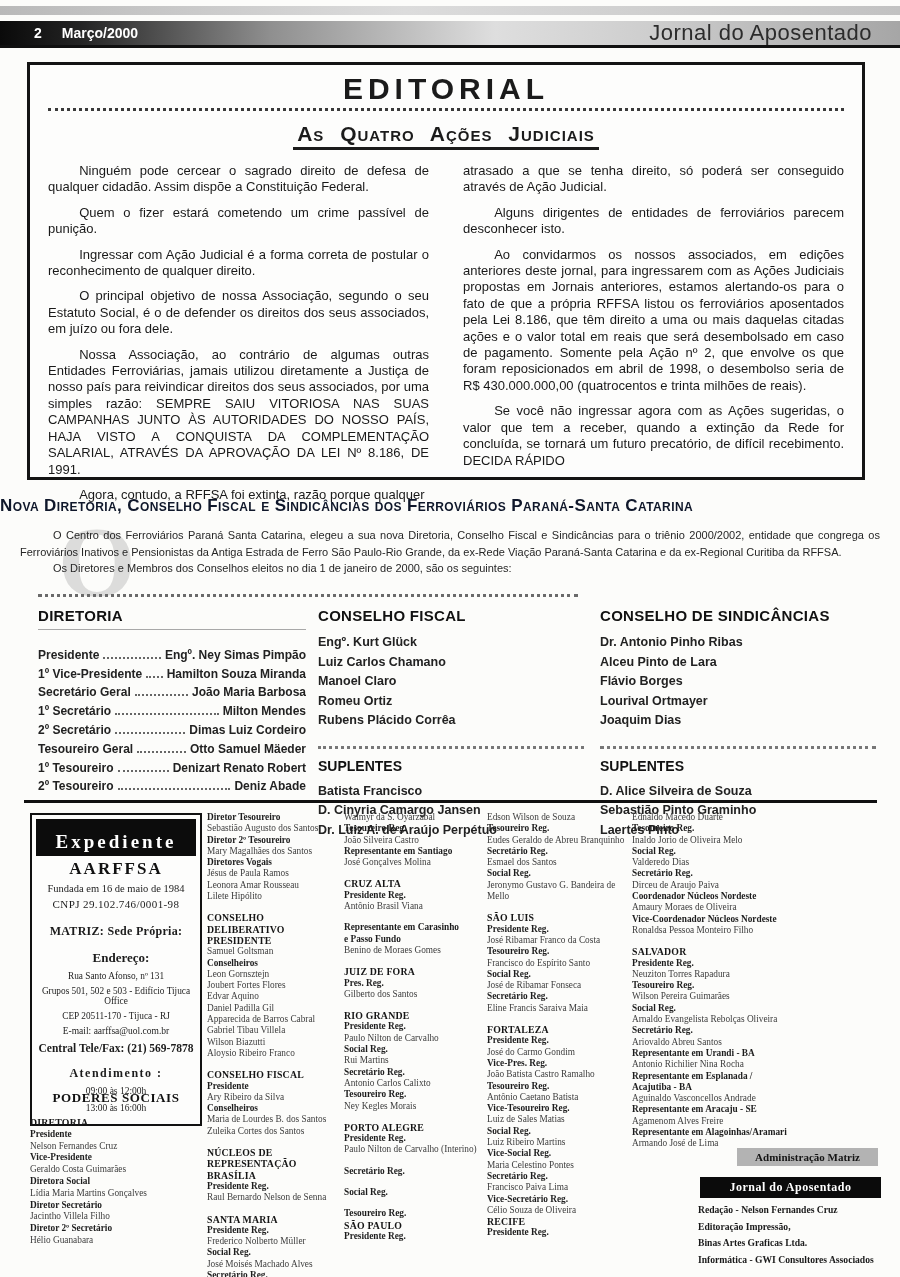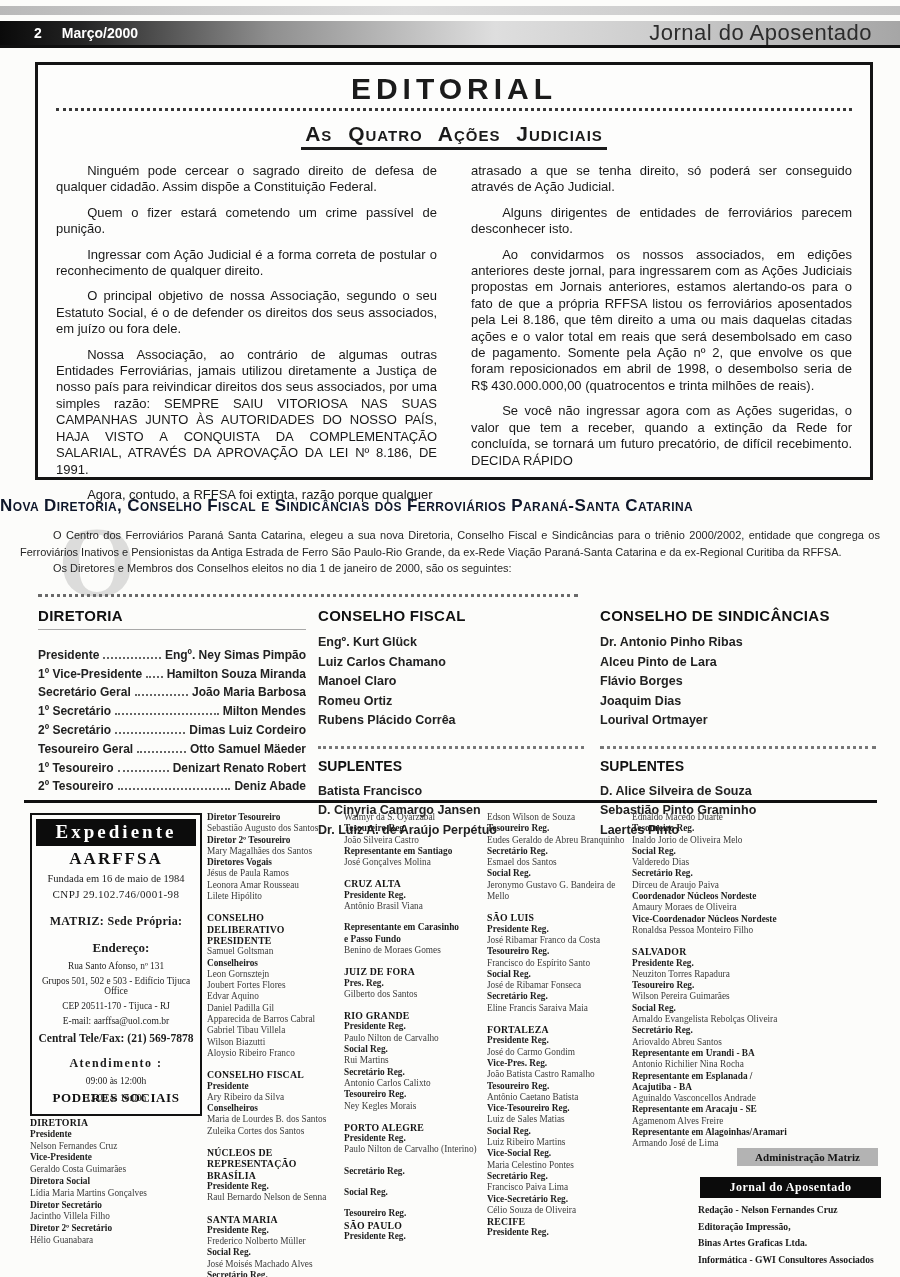--- a/index.html
+++ b/index.html
@@ -8,21 +8,21 @@
   
   .topstrip{position:absolute;left:0;top:6px;width:900px;height:9px;
             background:linear-gradient(to right,#b9b9b9,#dcdcdc 45%,#c2c2c2);}
   .hbar{position:absolute;left:0;top:21px;width:900px;height:27px;box-sizing:border-box;
         background:linear-gradient(to right,#0a0a0a 0%,#242424 9%,#8f8f8f 30%,#dedede 55%,#cecece 72%,#a6a6a6 100%);
         border-bottom:3px solid #101010;display:flex;align-items:center;}
   .page-num{margin-left:34px;color:#fff;font-weight:bold;font-size:14px;}
   .issue-date{margin-left:20px;color:#fff;font-weight:bold;font-size:14px;}
   .mast-title{margin-left:auto;margin-right:28px;color:#2c2c2c;font-size:22px;letter-spacing:.5px;}
   
-  .edbox{position:absolute;left:35px;top:62px;width:838px;height:418px;box-sizing:border-box;
+  .edbox{position:absolute;left:27px;top:62px;width:838px;height:418px;box-sizing:border-box;
          border:3px solid #141414;background:#fdfdfc;padding:8px 14px 6px;}
   .ed-title{text-align:center;font-size:30px;font-weight:bold;letter-spacing:5px;color:#1b1b1b;line-height:32px;}
   .ed-dots{height:0;border-bottom:3px dotted #3a3a3a;margin:3px 4px 11px;}
   .ed-subwrap{text-align:center;margin-bottom:13px;}
   .ed-sub{display:inline-block;font-weight:bold;font-size:21px;font-variant:small-caps;
           letter-spacing:1px;word-spacing:9px;border-bottom:3px solid #1b1b1b;padding:0 4px 1px;color:#1b1b1b;}
   .ed-cols{display:flex;gap:34px;padding:0 4px;}
   .ed-col{flex:1;font-size:13px;line-height:16.4px;text-align:justify;color:#191919;}
   .ed-col p{margin:0 0 9px;}
   .ed-col p.ind{text-indent:2.4em;}
@@ -55,21 +55,21 @@
   #mcol3{left:344px;width:140px;}
   #mcol4{left:487px;width:142px;}
   #mcol5{left:632px;width:248px;}
   .m-h{font-weight:bold;font-size:9.8px;line-height:11.3px;letter-spacing:.2px;color:#151515;}
   .m-r{font-weight:bold;font-size:9.3px;line-height:11.3px;color:#1d1d1d;}
   .m-n{font-size:9.3px;line-height:11.3px;color:#3d3d3d;}
   .m-sp{height:10px;}
   .expbox{position:absolute;left:30px;top:813px;width:172px;box-sizing:border-box;border:2px solid #111;
           background:#fdfdfc;text-align:center;font-family:"Liberation Serif",serif;padding:4px 3px 9px;}
   .exp-title{background:#0c0c0c;color:#fff;font-weight:bold;font-size:19px;letter-spacing:3px;
-             padding:2px 0 3px;margin:0 1px 3px;}
+             padding:12px 0 3px;margin:0 1px 3px;}
   .exp-org{font-weight:bold;font-size:17px;letter-spacing:2px;color:#111;}
   .exp-line{font-size:10.5px;margin-top:4px;}
   .exp-cnpj{font-size:11px;letter-spacing:.4px;margin-top:4px;}
   .exp-matriz{font-weight:bold;font-size:12px;letter-spacing:.3px;margin-top:14px;}
   .exp-end{font-weight:bold;font-size:13px;margin-top:11px;text-align:center;padding-left:10px;}
   .exp-addr{font-size:9.3px;margin-top:5px;}
   .exp-email{font-size:9.5px;margin-top:5px;}
   .exp-fax{font-weight:bold;font-size:11.5px;margin-top:6px;}
   .exp-atend{font-weight:bold;font-size:12px;letter-spacing:1.5px;margin-top:12px;}
   .exp-hours{font-size:9.5px;margin-top:4px;line-height:13px;}
@@ -191,22 +191,22 @@
         <div class="mem">Dr. Luiz A. de Araújo Perpétuo</div>
       </div>
   </div>
 
   <div class="colC">
     <div class="col-head">CONSELHO DE SINDICÂNCIAS</div>
     <div>
         <div class="mem">Dr. Antonio Pinho Ribas</div>
         <div class="mem">Alceu Pinto de Lara</div>
         <div class="mem">Flávio Borges</div>
+        <div class="mem">Lourival Ortmayer</div>
         <div class="mem">Joaquim Dias</div>
-        <div class="mem">Lourival Ortmayer</div>
       </div>
     <div class="sup-sep"></div>
     <div class="sup-head">SUPLENTES</div>
     <div>
         <div class="mem">D. Alice Silveira de Souza</div>
         <div class="mem">Sebastião Pinto Graminho</div>
         <div class="mem">Laertes Pinto</div>
       </div>
   </div>
 

